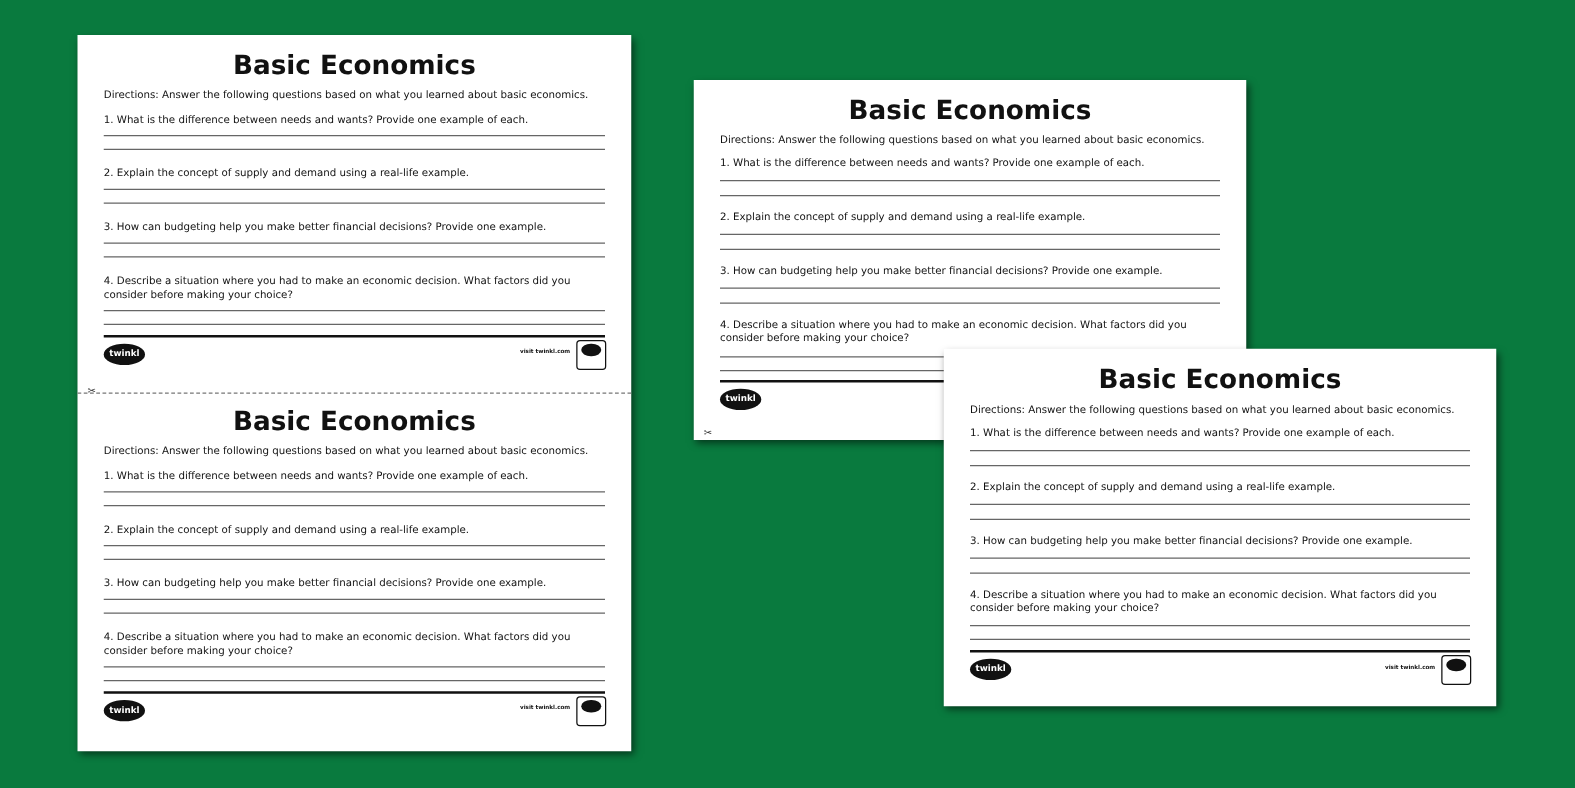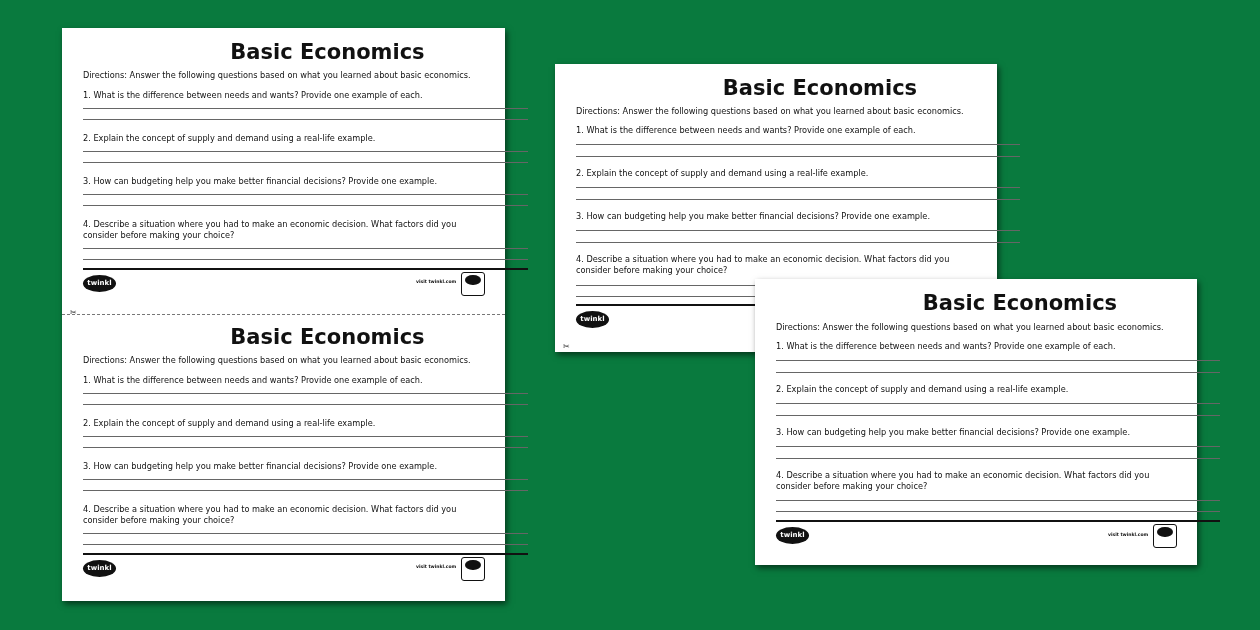--- a/index.html
+++ b/index.html
@@ -1,18 +1,18 @@
 <!DOCTYPE html>
 <html><head>
 <meta charset="utf-8">
 <style>
   html,body{margin:0;padding:0;}
   body{width:1260px;height:630px;background:#097a3e;position:relative;overflow:hidden;font-family:"DejaVu Sans",sans-serif;}
   .sheet{position:absolute;background:#fff;box-shadow:2px 3px 6px rgba(0,0,0,0.55);}
-  .ws{position:absolute;left:0;width:100%;padding-left:44px;}
+  .ws{position:absolute;left:0;width:100%;}
   .ws .title{text-align:center;font-weight:bold;font-family:"DejaVu Sans",sans-serif;color:#111;}
   .ws .dir,.ws .q{font-family:"DejaVu Sans",sans-serif;color:#111;}
   .line{border-top:1.2px solid #666;}
   .thick{border-top:2px solid #111;}
   .logo{position:absolute;background:#111;color:#fff;border-radius:50%;font-weight:bold;text-align:center;font-family:"DejaVu Sans",sans-serif;}
   .visit{position:absolute;font-weight:bold;color:#111;font-family:"DejaVu Sans",sans-serif;}
   .badge{position:absolute;border:1px solid #111;border-radius:3px;background:#fff;}
   .badge::before{content:"";position:absolute;left:15%;top:10%;width:70%;height:45%;background:#111;border-radius:50%;}
   .cut{position:absolute;border-top:1px dashed #777;}
   .scissor{position:absolute;font-size:8px;color:#333;}

